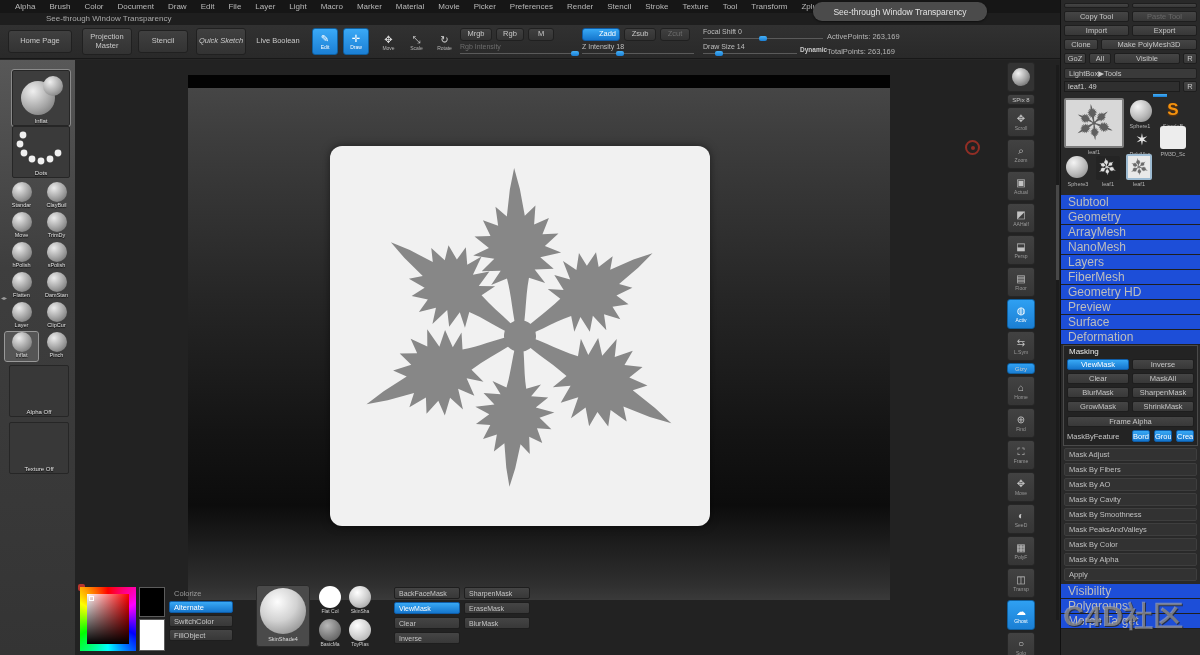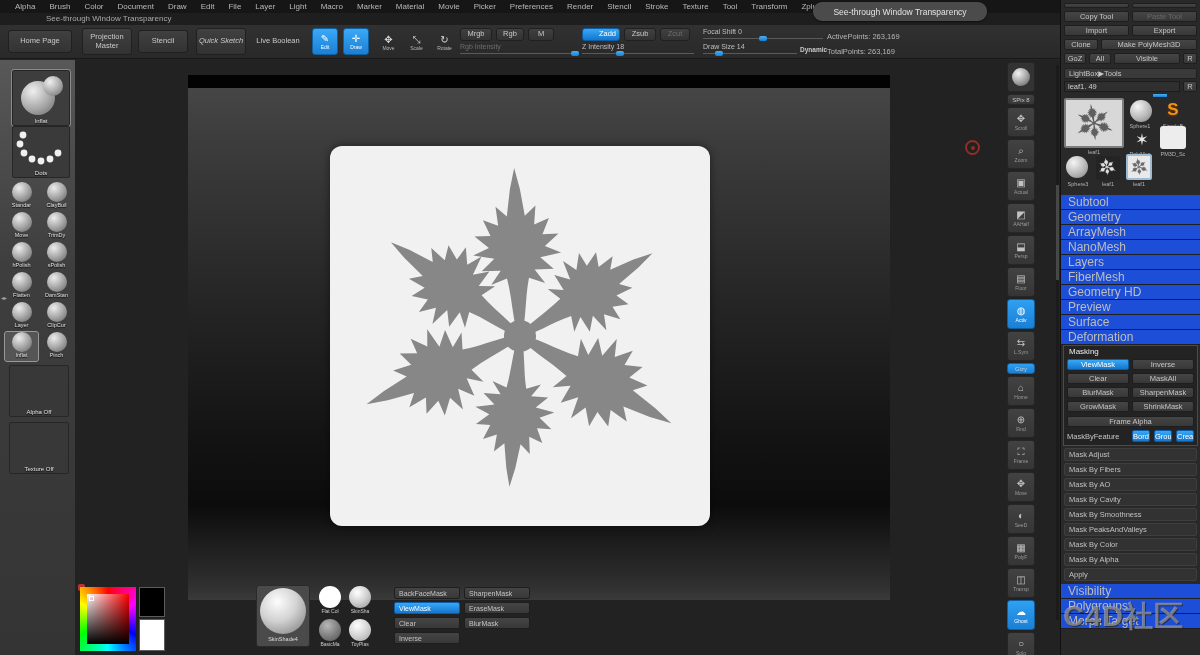--- a/index.html
+++ b/index.html
@@ -603,20 +603,26 @@
     </div>
 
   <div id="red-mark"></div>
   <div id="color-picker">
     <div id="sv-box">
       <div id="sv-cursor"></div>
     </div>
   </div>
   <div id="swatch-main"></div>
   <div id="swatch-alt"></div>
+  <div id="color-btns">
+    <div class="cbtn flat">Colorize</div>
+    <div class="cbtn blue">Alternate</div>
+    <div class="cbtn">SwitchColor</div>
+    <div class="cbtn">FillObject</div>
+  </div>
   <div id="mat-big">
     <div class="sph"></div>
     <div class="mlabel">SkinShade4</div>
   </div>
   <div id="mat-small">
     <div class="mat m0">
         <span class="sph"></span>
         <span class="mlabel">Flat Col</span>
       </div>
       <div class="mat m1">

